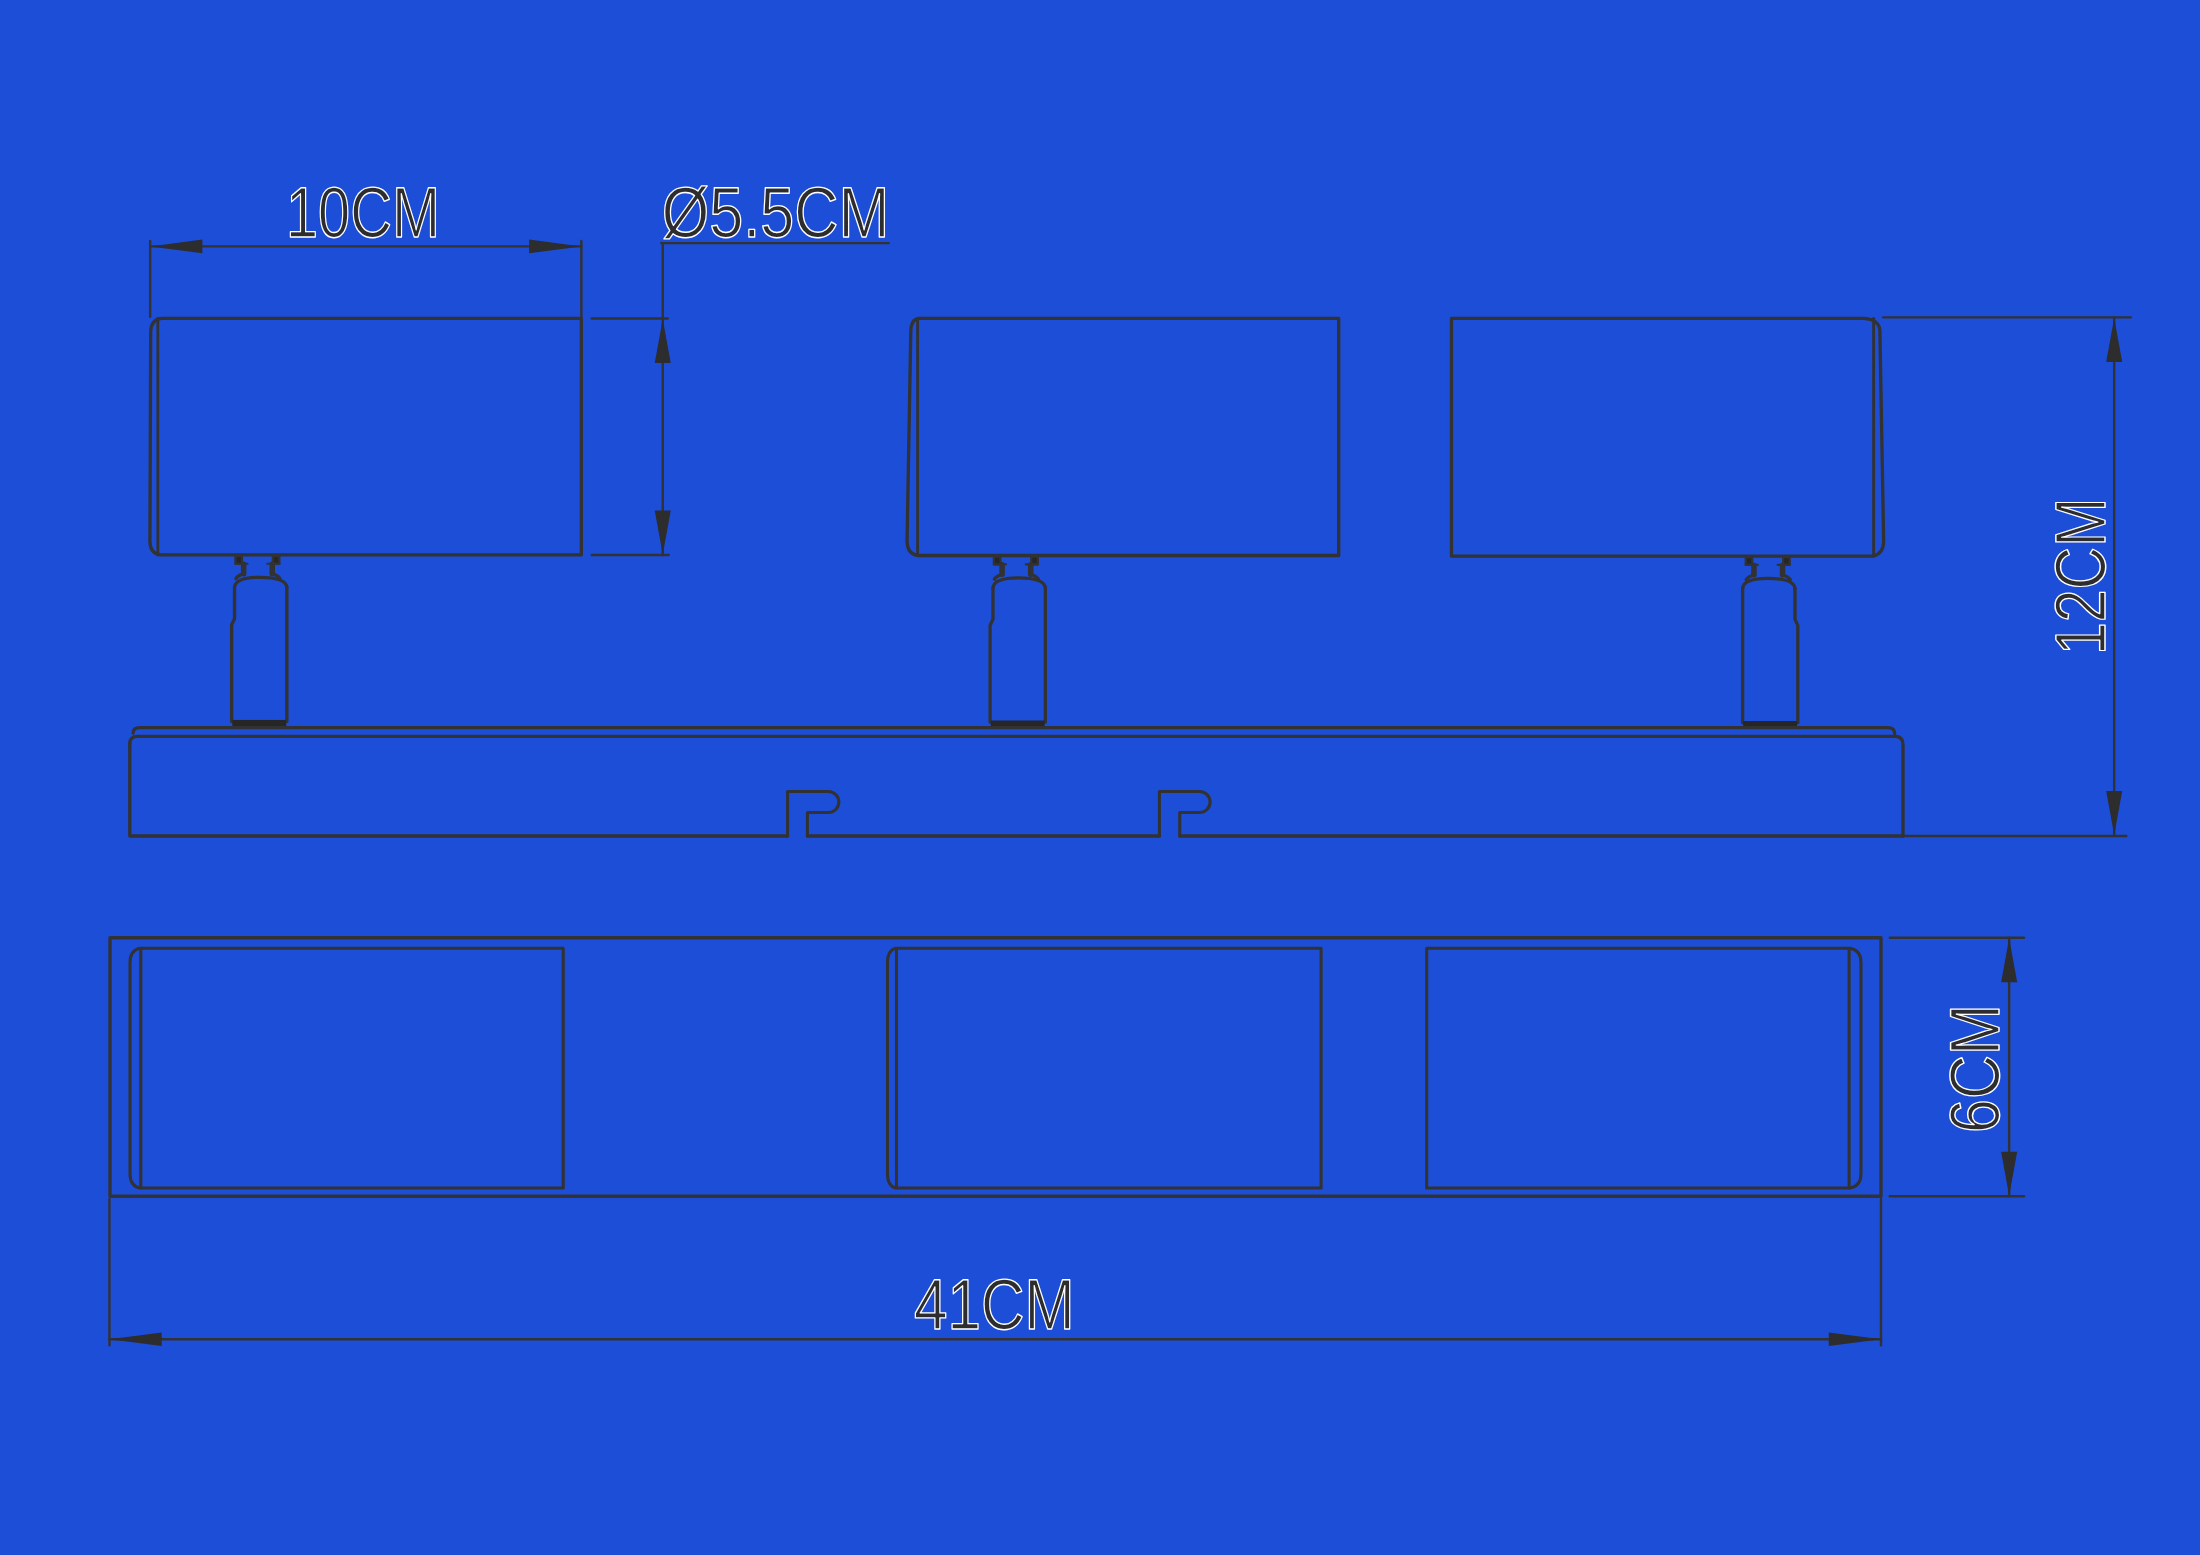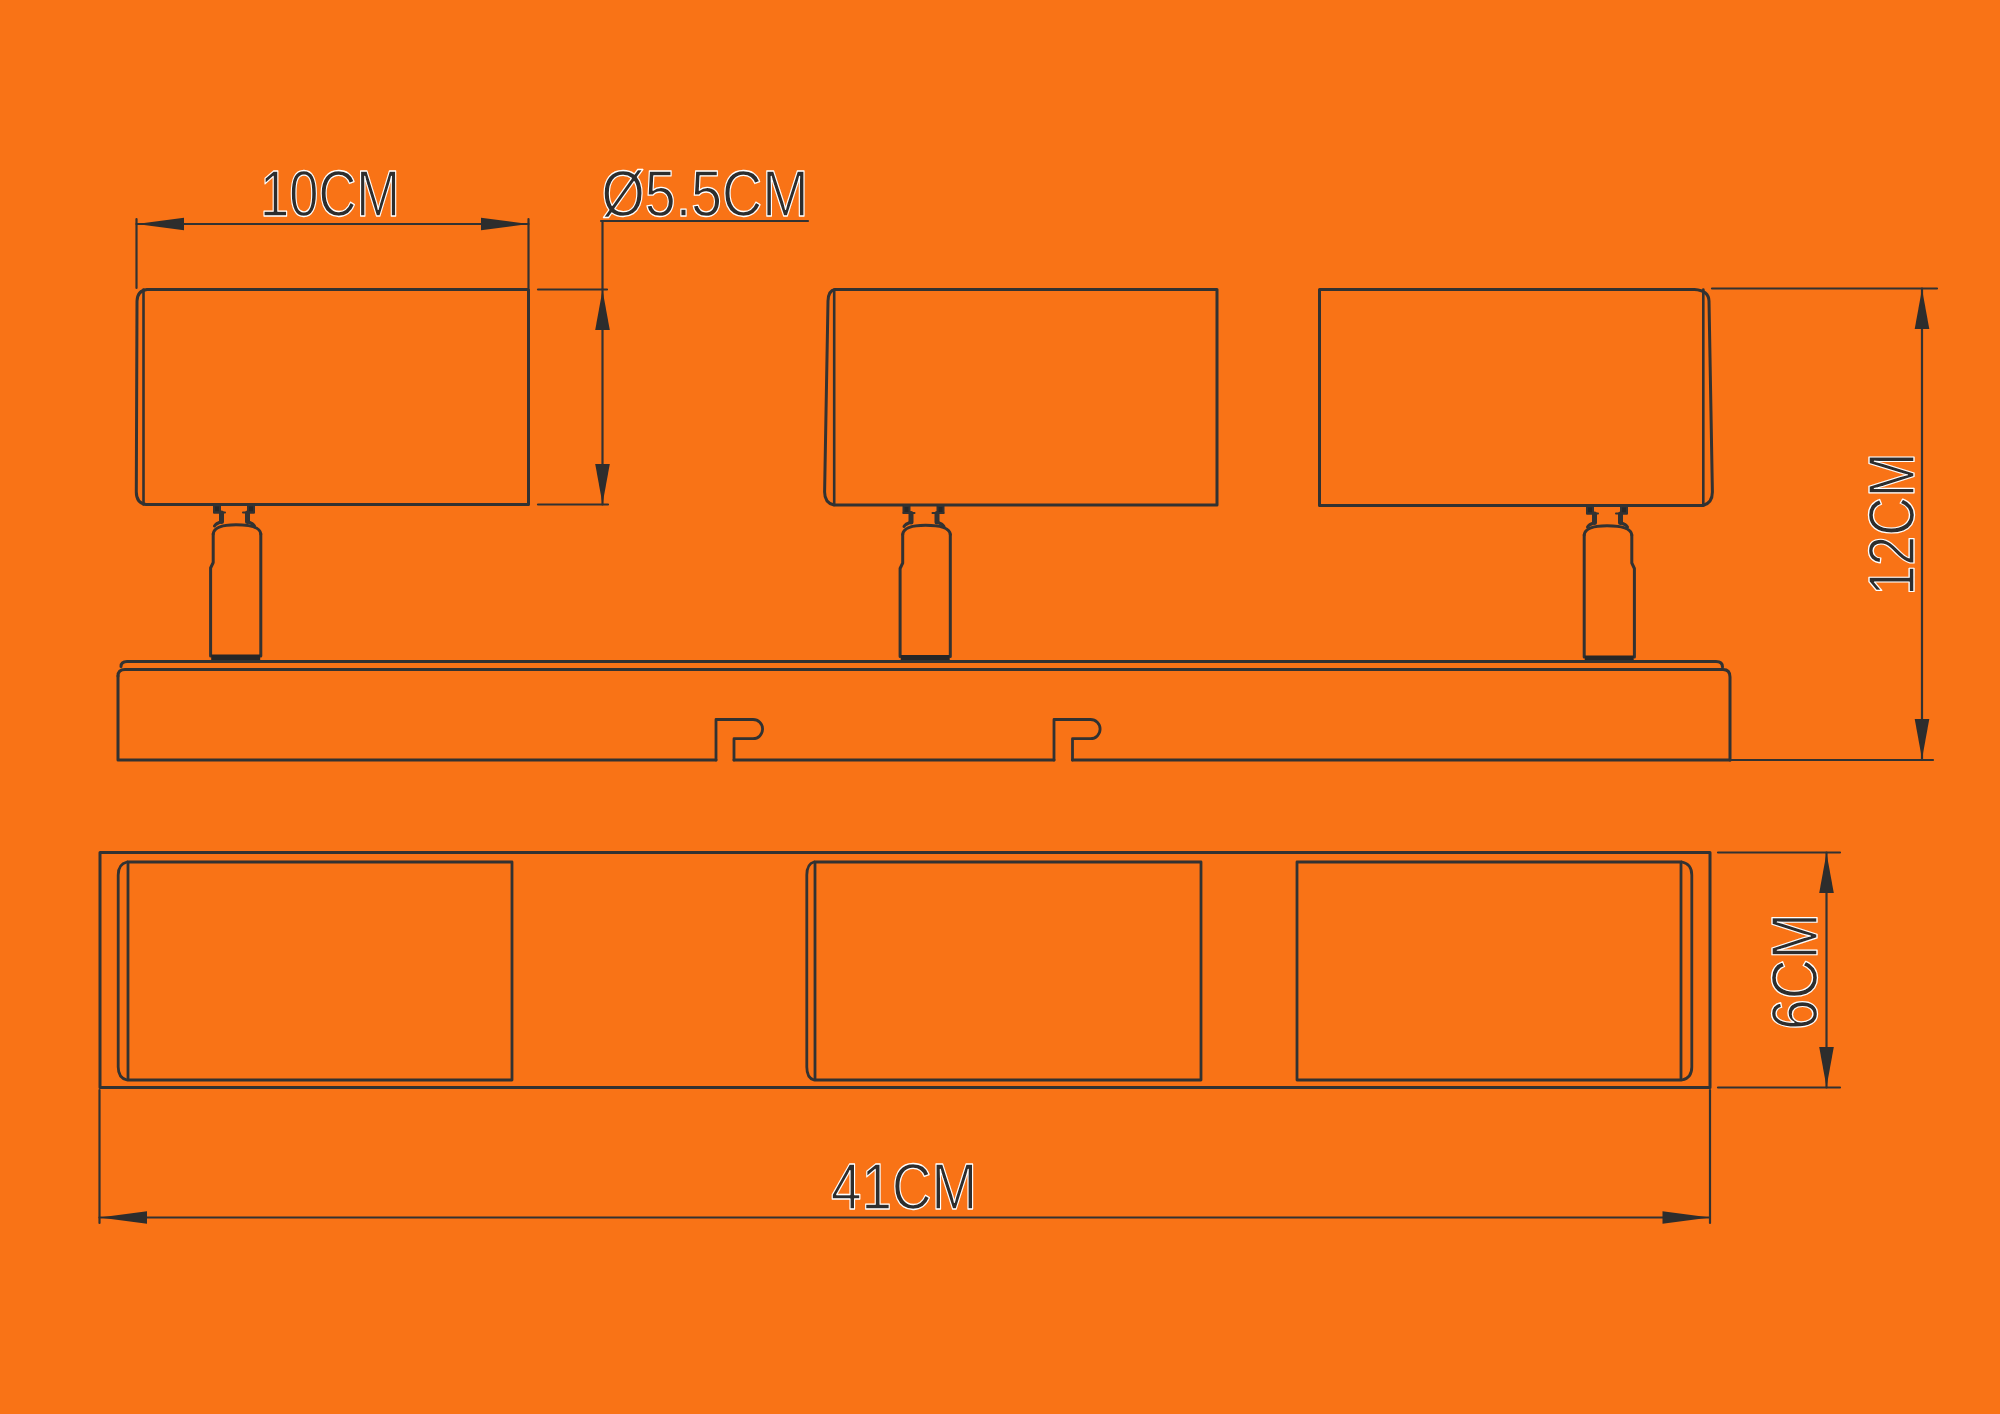--- a/index.html
+++ b/index.html
@@ -1,16 +1,16 @@
 <!DOCTYPE html>
 <html><head>
 <meta charset="utf-8">
 <style>
   html,body{margin:0;padding:0;background:#ffffff;}
-  .page{width:2000px;height:1414px;position:relative;background:#f97316;overflow:hidden;}
+  .page{width:2000px;height:1414px;position:relative;background:#1d4ed8;overflow:hidden;}
   svg{display:block;}
   text{font-family:"Liberation Sans", sans-serif;fill:#2d2d2d;}
 </style>
 </head>
 <body>
 <div class="page">
 <svg width="2000" height="1414" viewBox="0 0 2000 1414" xmlns="http://www.w3.org/2000/svg">
 <g fill="none" stroke="#323232" stroke-width="3" stroke-linecap="round" stroke-linejoin="round">
 
 <g>

